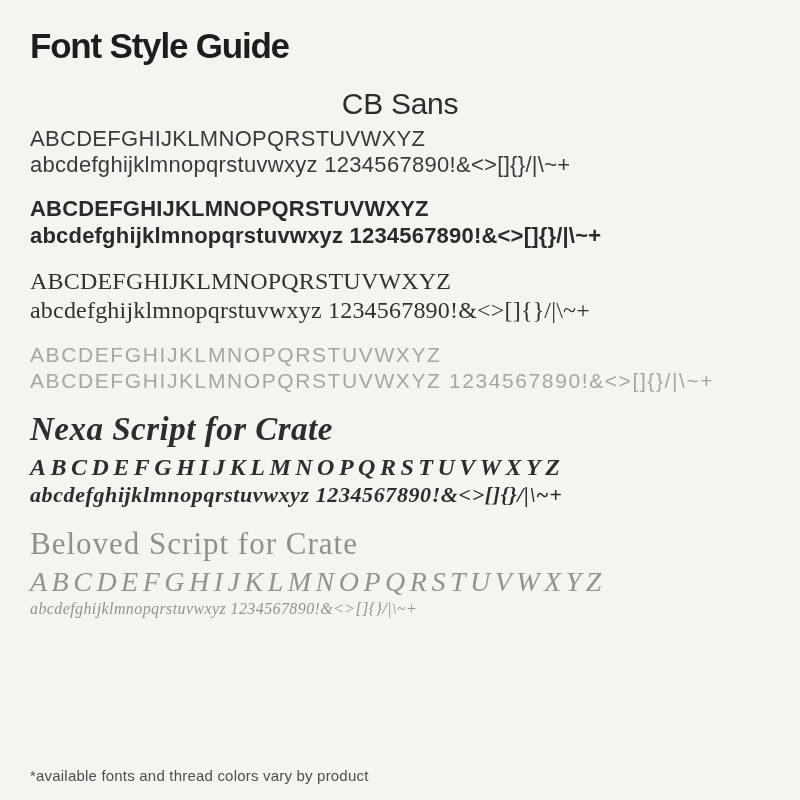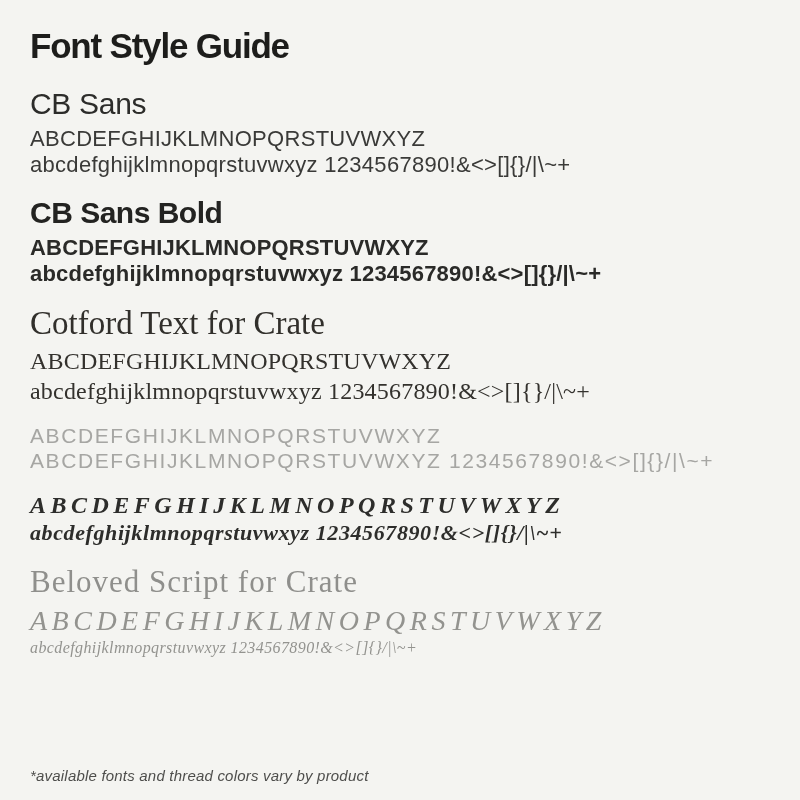--- a/index.html
+++ b/index.html
@@ -39,20 +39,21 @@
   .spec-line {
     line-height: 1.22;
     white-space: nowrap;
   }
 
   
   .cb-sans .spec-name {
     font-size: 30px;
     color: #2c2c2a;
     letter-spacing: -0.3px;
+    text-align: center;
   }
   .cb-sans .spec-line {
     font-size: 22px;
     color: #3a3a38;
     letter-spacing: 0.3px;
   }
 
   
   .cb-sans-bold .spec-name {
     font-size: 30px;
@@ -142,54 +143,52 @@
     letter-spacing: 0.4px;
   }
 
   .footnote {
     position: absolute;
     left: 30px;
     bottom: 16px;
     font-size: 15px;
     color: #4e4e4c;
     letter-spacing: 0.2px;
-    font-style: italic;
   }
 </style>
 </head>
 <body>
 
 <div class="page">
 
   <h1 class="title">Font Style Guide</h1>
 
   <section class="spec cb-sans">
     <div class="spec-name">CB Sans</div>
     <div class="spec-line spec-upper">ABCDEFGHIJKLMNOPQRSTUVWXYZ</div>
     <div class="spec-line spec-lower">abcdefghijklmnopqrstuvwxyz 1234567890!&amp;&lt;&gt;[]{}/|\~+</div>
   </section>
 
   <section class="spec cb-sans-bold">
-    <div class="spec-name">CB Sans Bold</div>
     <div class="spec-line spec-upper">ABCDEFGHIJKLMNOPQRSTUVWXYZ</div>
     <div class="spec-line spec-lower">abcdefghijklmnopqrstuvwxyz 1234567890!&amp;&lt;&gt;[]{}/|\~+</div>
   </section>
 
   <section class="spec cotford">
-    <div class="spec-name">Cotford Text for Crate</div>
     <div class="spec-line spec-upper">ABCDEFGHIJKLMNOPQRSTUVWXYZ</div>
     <div class="spec-line spec-lower">abcdefghijklmnopqrstuvwxyz 1234567890!&amp;&lt;&gt;[]{}/|\~+</div>
   </section>
 
   <section class="spec beloved-sans">
     <div class="spec-line spec-upper">ABCDEFGHIJKLMNOPQRSTUVWXYZ</div>
     <div class="spec-line spec-lower">ABCDEFGHIJKLMNOPQRSTUVWXYZ 1234567890!&amp;&lt;&gt;[]{}/|\~+</div>
   </section>
 
   <section class="spec nexa-script">
+    <div class="spec-name">Nexa Script for Crate</div>
     <div class="spec-line spec-upper">ABCDEFGHIJKLMNOPQRSTUVWXYZ</div>
     <div class="spec-line spec-lower">abcdefghijklmnopqrstuvwxyz 1234567890!&amp;&lt;&gt;[]{}/|\~+</div>
   </section>
 
   <section class="spec beloved-script">
     <div class="spec-name">Beloved Script for Crate</div>
     <div class="spec-line spec-upper">ABCDEFGHIJKLMNOPQRSTUVWXYZ</div>
     <div class="spec-line spec-lower">abcdefghijklmnopqrstuvwxyz 1234567890!&amp;&lt;&gt;[]{}/|\~+</div>
   </section>
 

